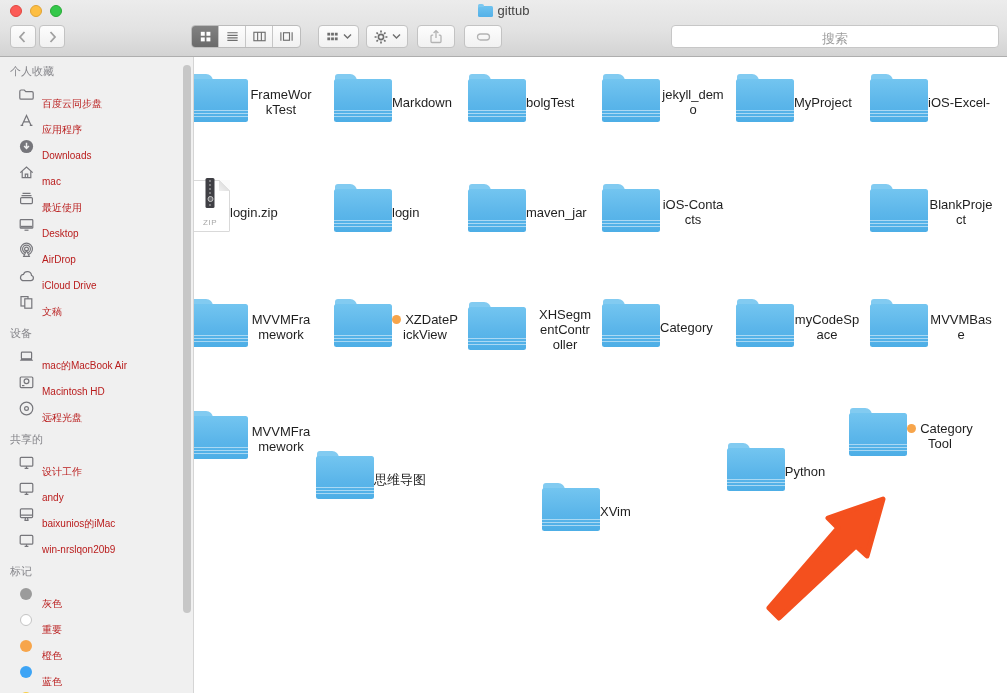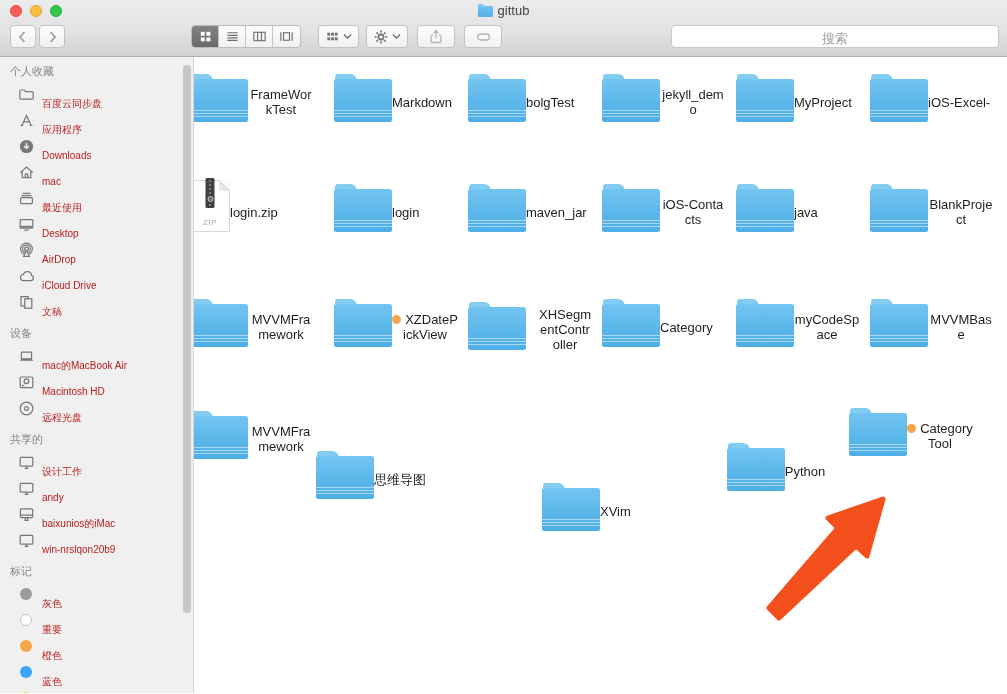--- a/index.html
+++ b/index.html
@@ -468,29 +468,20 @@
         </div>
         <div class="item" style="left: 408px; top: 123px;">
           <div class="iconwrap">
             <div class="folder">
               <i class="ftab"></i>
               <i class="fbody"></i>
             </div>
           </div>
           <div class="flabel">iOS-Contacts</div>
         </div>
-        <div class="item" style="left: 542px; top: 123px;">
-          <div class="iconwrap">
-            <div class="folder">
-              <i class="ftab"></i>
-              <i class="fbody"></i>
-            </div>
-          </div>
-          <div class="flabel">java</div>
-        </div>
         <div class="item" style="left: 676px; top: 123px;">
           <div class="iconwrap">
             <div class="folder">
               <i class="ftab"></i>
               <i class="fbody"></i>
             </div>
           </div>
           <div class="flabel">BlankProject</div>
         </div>
         <div class="item" style="left: -4px; top: 238px;">

